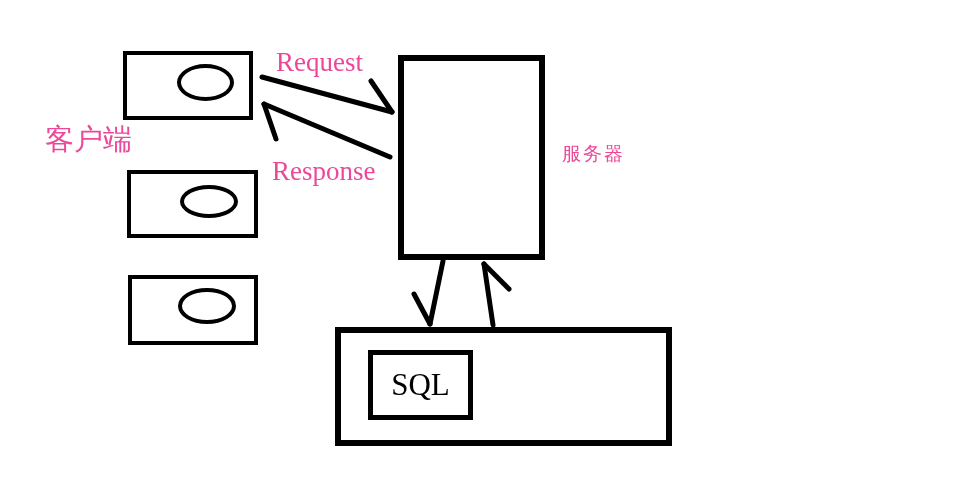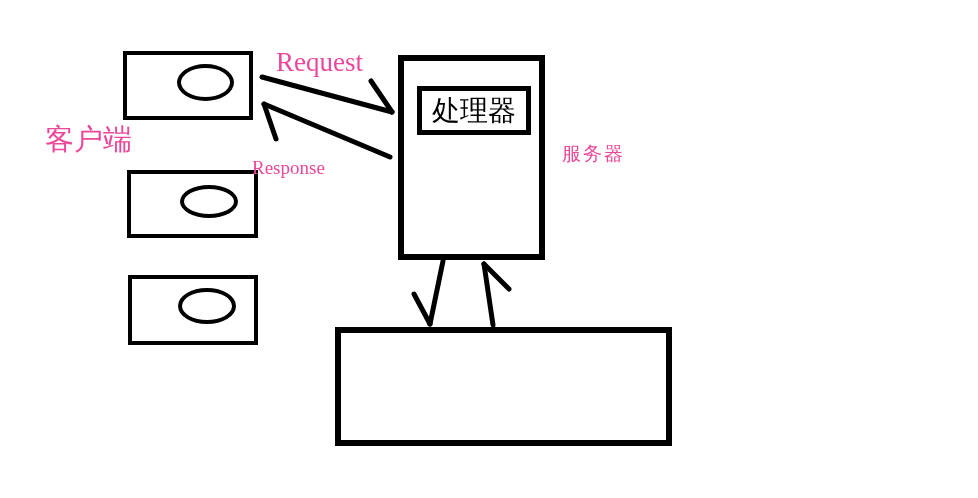--- a/index.html
+++ b/index.html
@@ -58,21 +58,21 @@
   
   #database-box { left: 335px; top: 327px; width: 337px; height: 119px; border-width: 6px; }
   #sql-box {
     left: 368px; top: 350px; width: 105px; height: 70px; border-width: 5px;
     display: flex; align-items: center; justify-content: center;
     font-size: 31px;
   }
 
   
   #request-label { left: 276px; top: 49px; font-size: 27px; }
-  #response-label { left: 252px; top: 158px; font-size: 19px; }
+  #response-label { left: 272px; top: 158px; font-size: 27px; }
 
   
   .arrows {
     position: absolute;
     left: 0; top: 0;
     width: 978px; height: 498px;
     pointer-events: none;
   }
   .arrows line {
     stroke: #000000;
@@ -90,26 +90,26 @@
   </div>
   <div class="shape" id="client-box-2">
     <div class="oval"></div>
   </div>
   <div class="shape" id="client-box-3">
     <div class="oval"></div>
   </div>
   <div class="label cjk" id="clients-label">客户端</div>
 
   <div class="shape" id="server-box"></div>
-  <div class="shape cjk" id="processor-box">
-    <span>处理器</span>
-  </div>
   <div class="label cjk" id="server-label">服务器</div>
 
   <div class="shape" id="database-box"></div>
+  <div class="shape latin" id="sql-box">
+    <span>SQL</span>
+  </div>
 
   <div class="label latin" id="request-label">Request</div>
   <div class="label latin" id="response-label">Response</div>
 
   <svg class="arrows" viewBox="0 0 978 498">
     <g>
       <line x1="262" y1="77" x2="392" y2="112" style="stroke: rgb(0, 0, 0);"></line>
       <line x1="392" y1="112" x2="371" y2="81" style="stroke: rgb(0, 0, 0);"></line>
     </g>
     <g>

